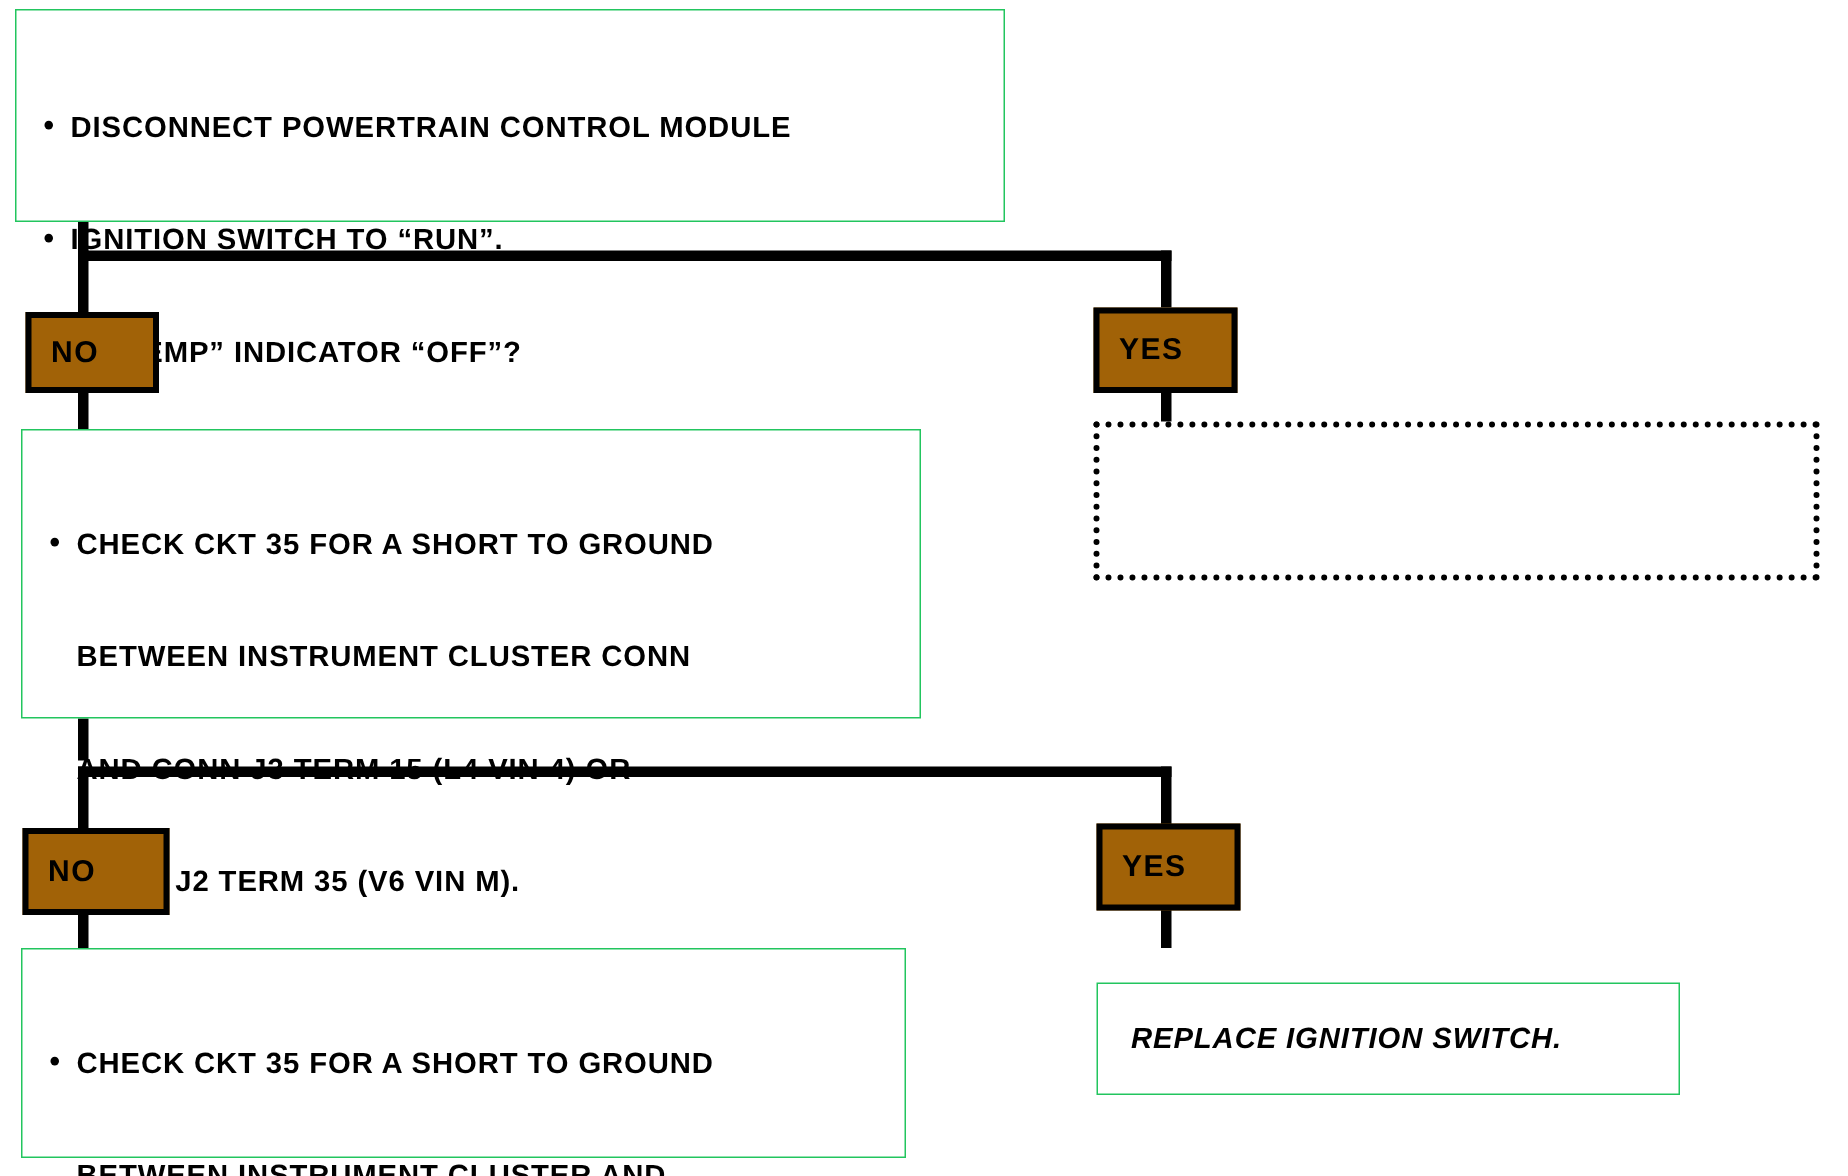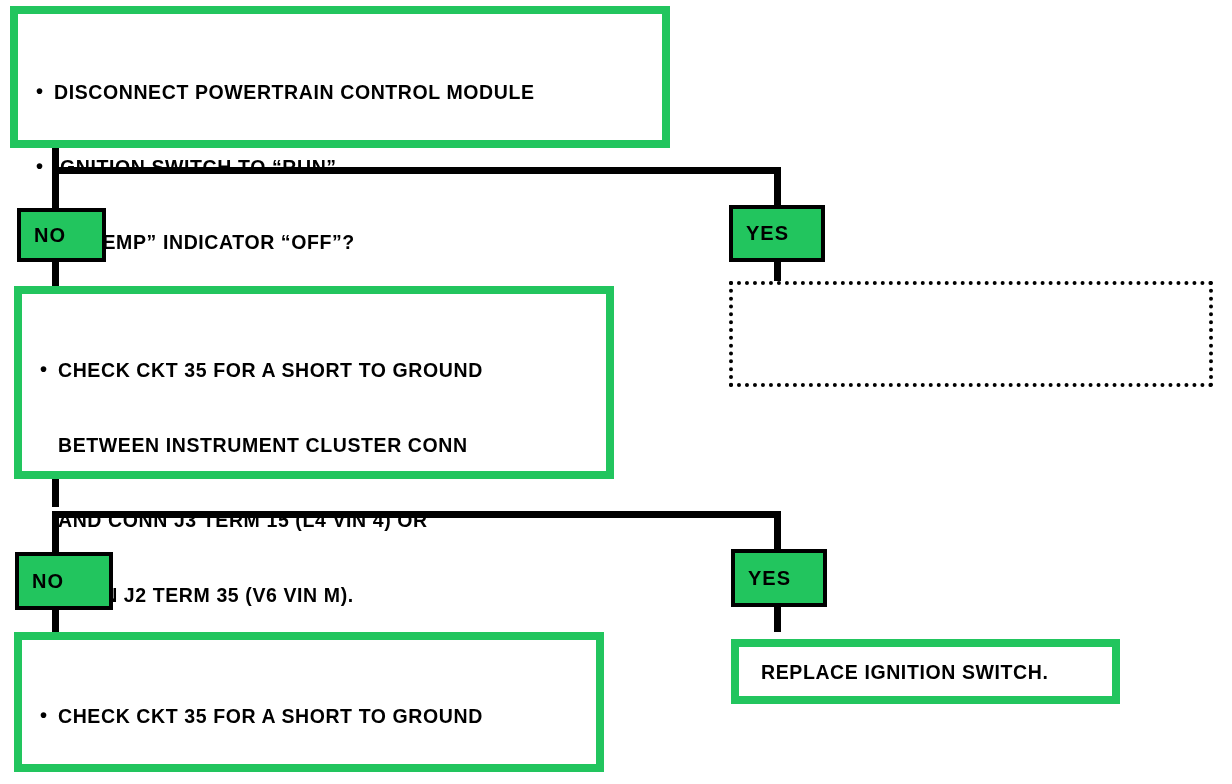--- a/index.html
+++ b/index.html
@@ -17,21 +17,21 @@
     height: 784px;
     background: #ffffff;
     overflow: hidden;
   }
 
   
   .box {
     position: absolute;
     box-sizing: border-box;
     background: #ffffff;
-    border: 8px solid #22c55e;
+    border: 1px solid #22c55e;
     z-index: 5;
   }
   
   .box.dotted {
     border: 4px dotted #000000;
   }
 
   
   .box-text {
     font-family: "Liberation Sans", sans-serif;
@@ -65,21 +65,21 @@
   }
   .plain-line {
     position: relative;
     padding-left: 20px;
   }
 
   
   .yn {
     position: absolute;
     box-sizing: border-box;
-    background: #22c55e;
+    background: #a16207;
     border: 4px solid #000000;
     display: flex;
     align-items: center;
     z-index: 6;
   }
   .yn span {
     font-family: "Liberation Sans", sans-serif;
     font-weight: bold;
     font-size: 20px;
     letter-spacing: 1px;
@@ -172,17 +172,17 @@
 
   <div class="box" style="left:14px; top:632px; width:590px; height:140px;">
     <div class="bullets box-text" style="top:14px;">
       <div class="bullet-item">CHECK CKT 35 FOR A SHORT TO GROUND</div>
       <div class="plain-line">BETWEEN INSTRUMENT CLUSTER AND</div>
       
       
     </div>
   </div>
 
-  <div class="box" style="left:731px; top:639px; width:389px; height:65px;">
+  <div class="box" style="left:731px; top:655px; width:389px; height:75px;font-style:italic;">
     <div class="centered-text box-text">REPLACE IGNITION SWITCH.</div>
   </div>
 
 </div>
 
 </body></html>

